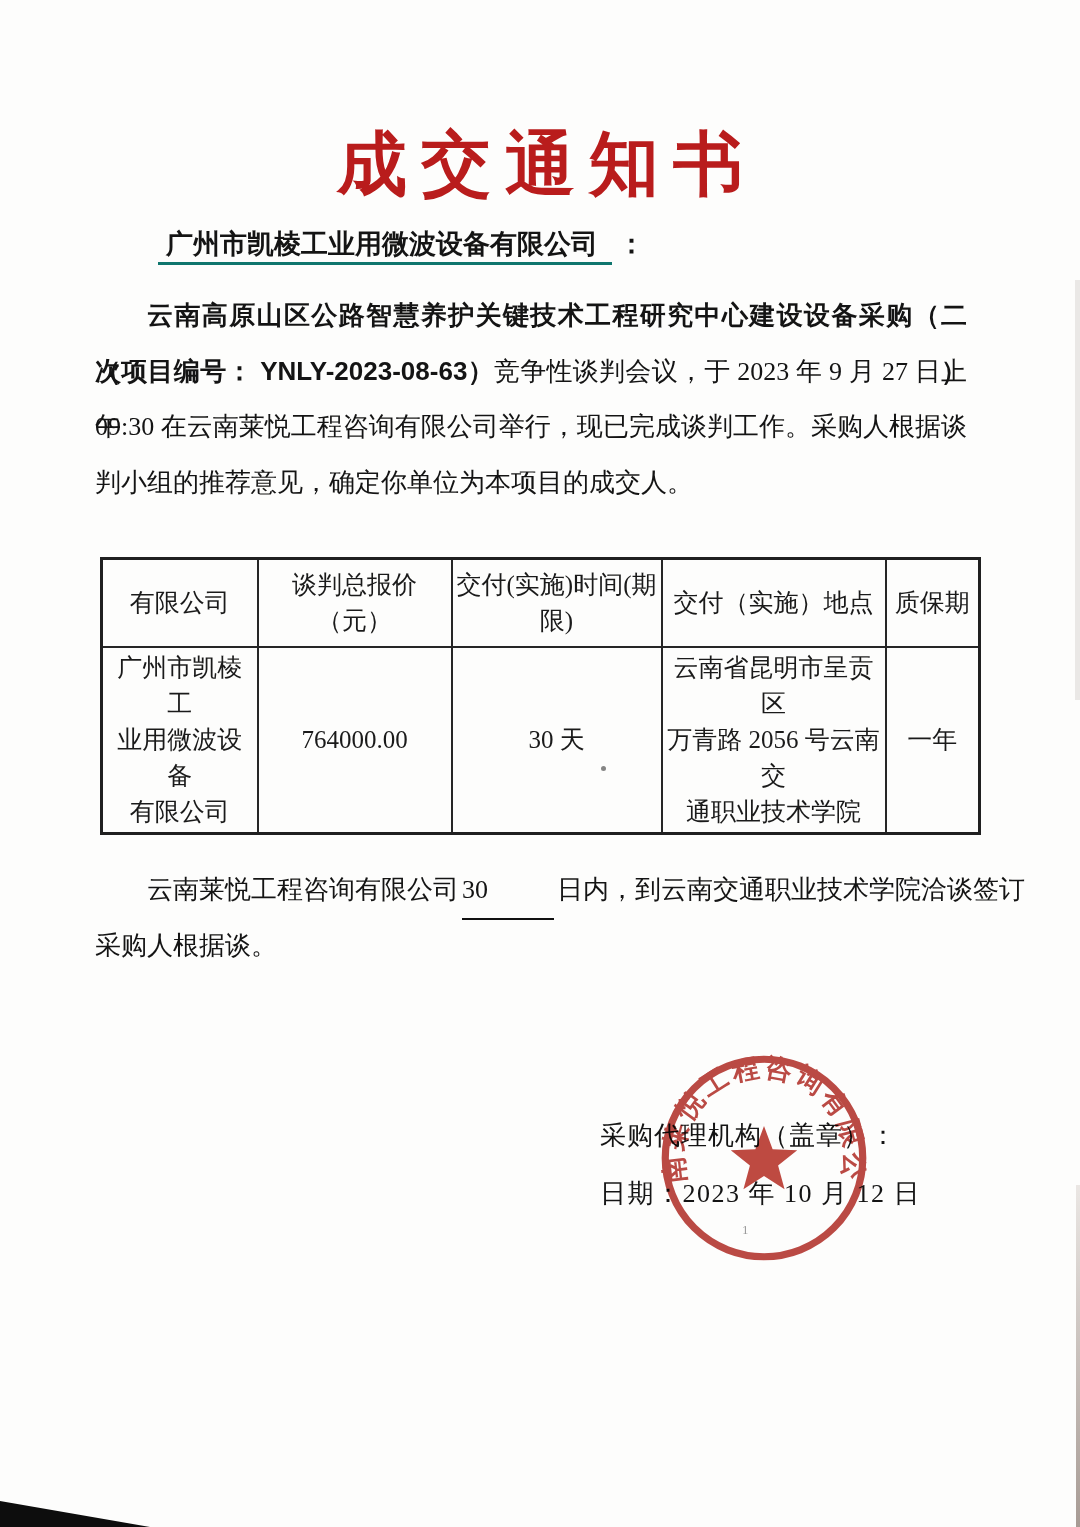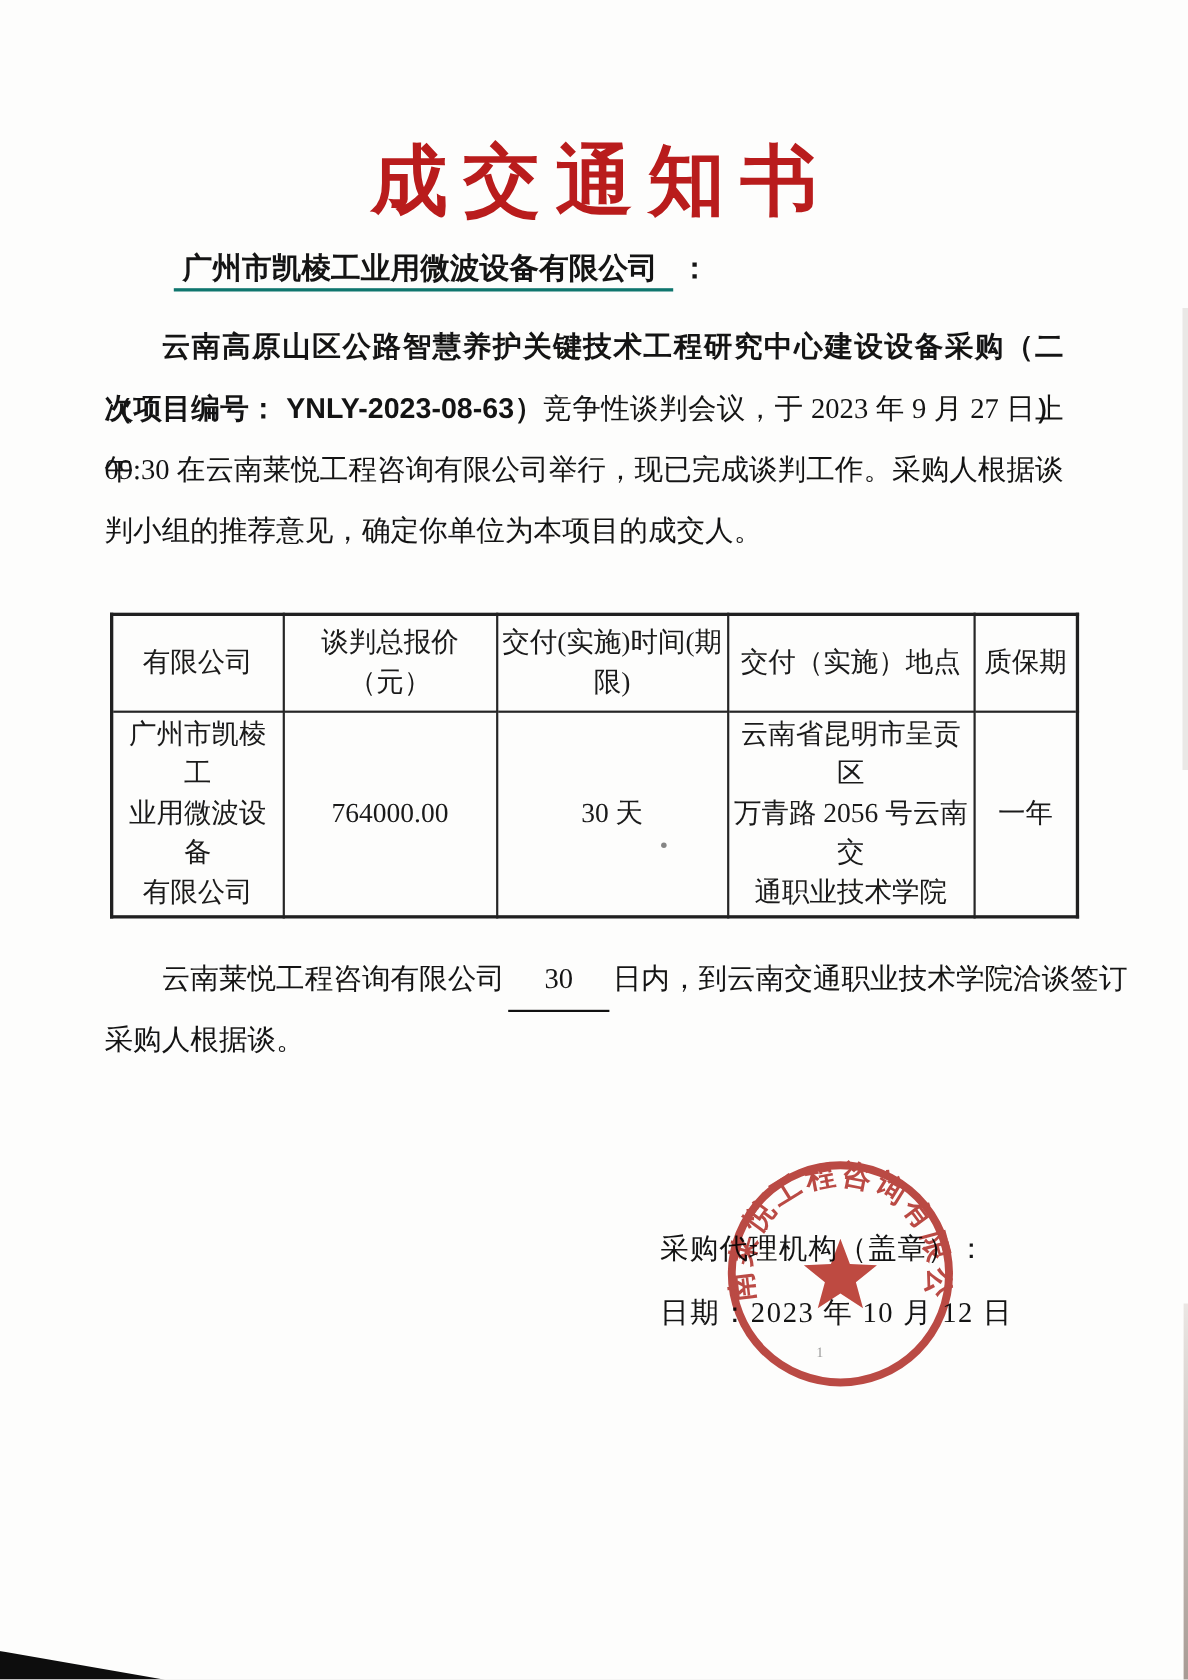--- a/index.html
+++ b/index.html
@@ -79,21 +79,20 @@
   
   .closing {
     top: 862px; left: 95px; width: 930px;
     font-size: 26px;
     line-height: 56px;
   }
   .closing .line { white-space: nowrap; height: 56px; }
   .blank {
     display: inline-block;
     min-width: 92px;
-    text-align: center;
     border-bottom: 2.5px solid #111;
     margin: 0 3px;
   }
 
   
   .sig-label {
     top: 1118px; left: 600px;
     font-size: 26px;
     letter-spacing: 1px;
     white-space: nowrap;

